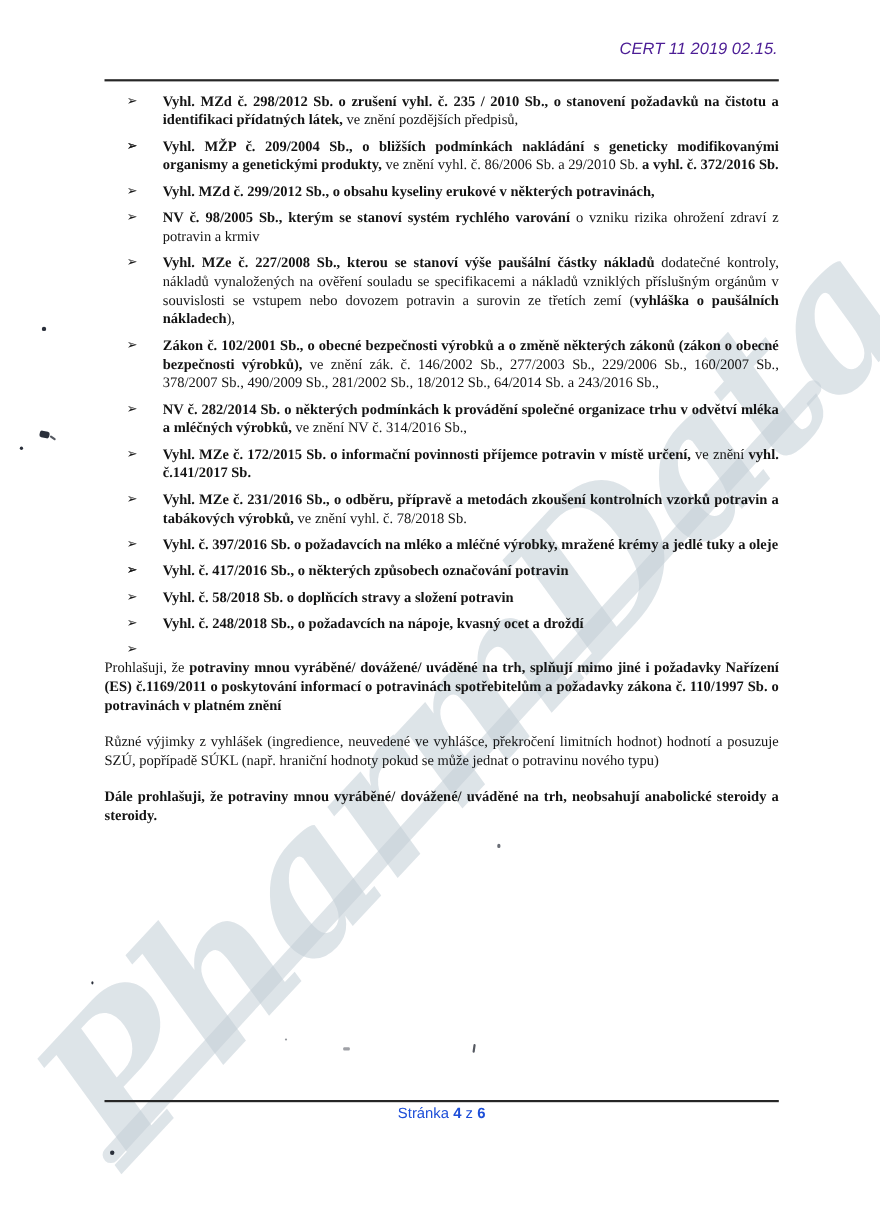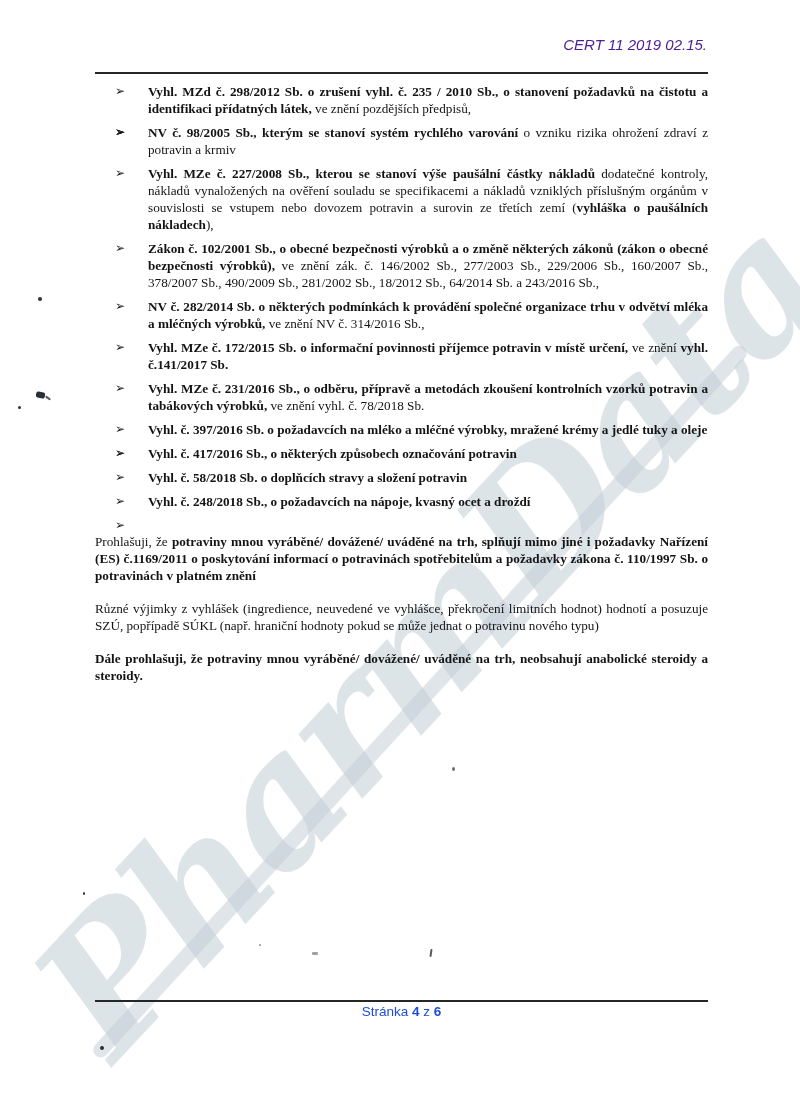--- a/index.html
+++ b/index.html
@@ -103,22 +103,22 @@
   <div class="wm-stroke"></div>
   <div class="wm-text">PharmData</div>
 
   <div class="header-label">CERT 11 2019 02.15.</div>
   <div class="rule top"></div>
 
   <div class="content">
     <div id="list">
         <div class="li"><span class="marker">➢</span><span><span class="b">Vyhl. MZd č. 298/2012 Sb. o zrušení vyhl. č. 235 / 2010 Sb., o stanovení požadavků na čistotu a identifikaci přídatných látek,</span><span> ve znění pozdějších předpisů,</span></span></div>
         <div class="li"><span class="marker">➢</span></div>
-        <div class="li"><span class="marker">➢</span></div>
-        <div class="li"><span class="marker">➢</span></div>
+        <div class="li"><span class="marker">➢</span><span><span class="b">Vyhl. MŽP č. 209/2004 Sb., o bližších podmínkách nakládání s geneticky modifikovanými organismy a genetickými produkty,</span><span> ve znění vyhl. č. 86/2006 Sb. a 29/2010 Sb. </span><span class="b">a vyhl. č. 372/2016 Sb.</span></span></div>
+        <div class="li"><span class="marker">➢</span><span><span class="b">Vyhl. MZd č. 299/2012 Sb., o obsahu kyseliny erukové v některých potravinách,</span></span></div>
         <div class="li"><span class="marker">➢</span><span><span class="b">NV č. 98/2005 Sb., kterým se stanoví systém rychlého varování</span><span> o vzniku rizika ohrožení zdraví z potravin a krmiv</span></span></div>
         <div class="li"><span class="marker">➢</span><span><span class="b">Vyhl. MZe č. 227/2008 Sb., kterou se stanoví výše paušální částky nákladů</span><span> dodatečné kontroly, nákladů vynaložených na ověření souladu se specifikacemi a nákladů vzniklých příslušným orgánům v souvislosti se vstupem nebo dovozem potravin a surovin ze třetích zemí (</span><span class="b">vyhláška o paušálních nákladech</span><span>),</span></span></div>
         <div class="li"><span class="marker">➢</span><span><span class="b">Zákon č. 102/2001 Sb., o obecné bezpečnosti výrobků a o změně některých zákonů (zákon o obecné bezpečnosti výrobků),</span><span> ve znění zák. č. 146/2002 Sb., 277/2003 Sb., 229/2006 Sb., 160/2007 Sb., 378/2007 Sb., 490/2009 Sb., 281/2002 Sb., 18/2012 Sb., 64/2014 Sb. a 243/2016 Sb.,</span></span></div>
         <div class="li"><span class="marker">➢</span><span><span class="b">NV č. 282/2014 Sb. o některých podmínkách k provádění společné organizace trhu v odvětví mléka a mléčných výrobků,</span><span> ve znění NV č. 314/2016 Sb.,</span></span></div>
         <div class="li"><span class="marker">➢</span><span><span class="b">Vyhl. MZe č. 172/2015 Sb. o informační povinnosti příjemce potravin v místě určení,</span><span> ve znění </span><span class="b">vyhl. č.141/2017 Sb.</span></span></div>
         <div class="li"><span class="marker">➢</span><span><span class="b">Vyhl. MZe č. 231/2016 Sb., o odběru, přípravě a metodách zkoušení kontrolních vzorků potravin a tabákových výrobků,</span><span> ve znění vyhl. č. 78/2018 Sb.</span></span></div>
         <div class="li"><span class="marker">➢</span><span><span class="b">Vyhl. č. 397/2016 Sb. o požadavcích na mléko a mléčné výrobky, mražené krémy a jedlé tuky a oleje</span></span></div>
         <div class="li"><span class="marker">➢</span></div>
         <div class="li"><span class="marker">➢</span><span><span class="b">Vyhl. č. 417/2016 Sb., o některých způsobech označování potravin</span></span></div>
         <div class="li"><span class="marker">➢</span><span><span class="b">Vyhl. č. 58/2018 Sb. o doplňcích stravy a složení potravin</span></span></div>

